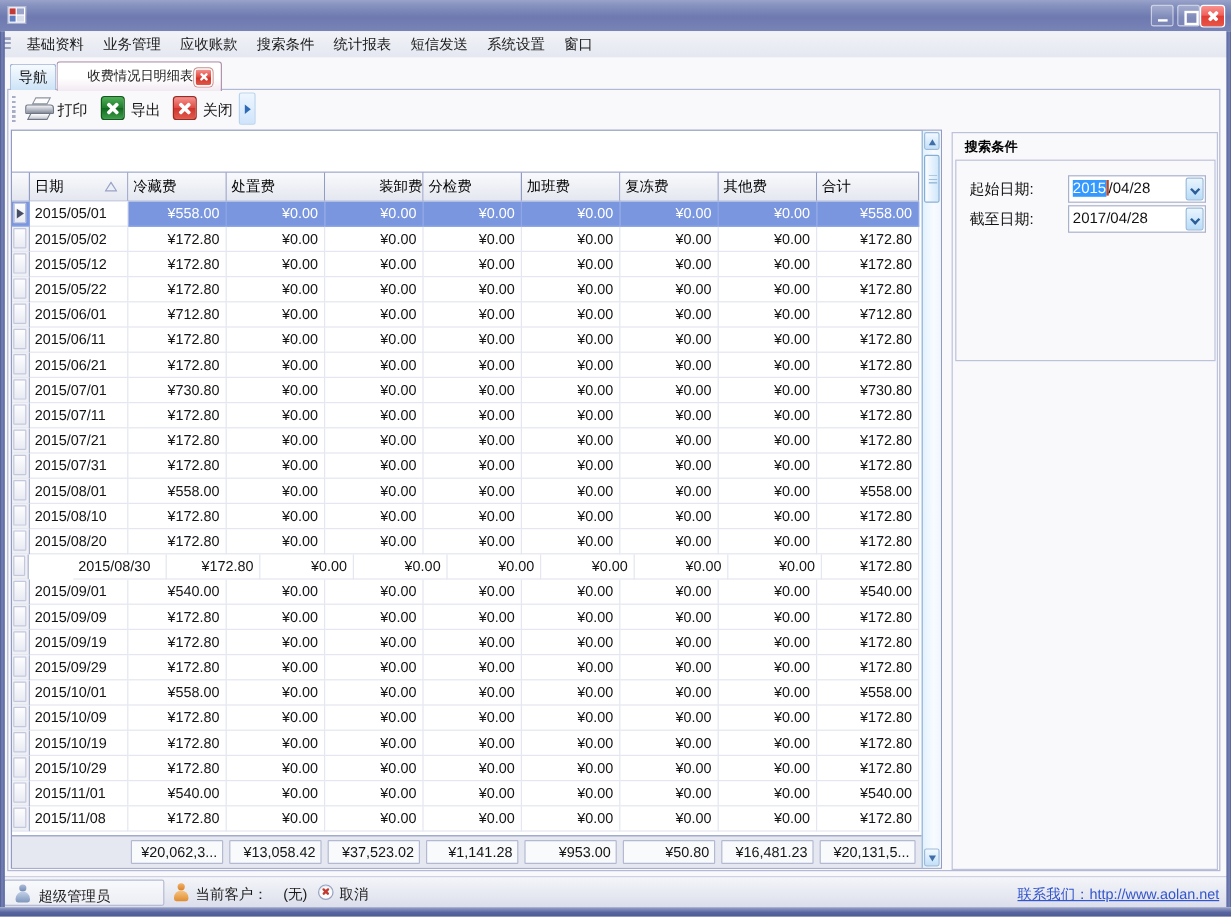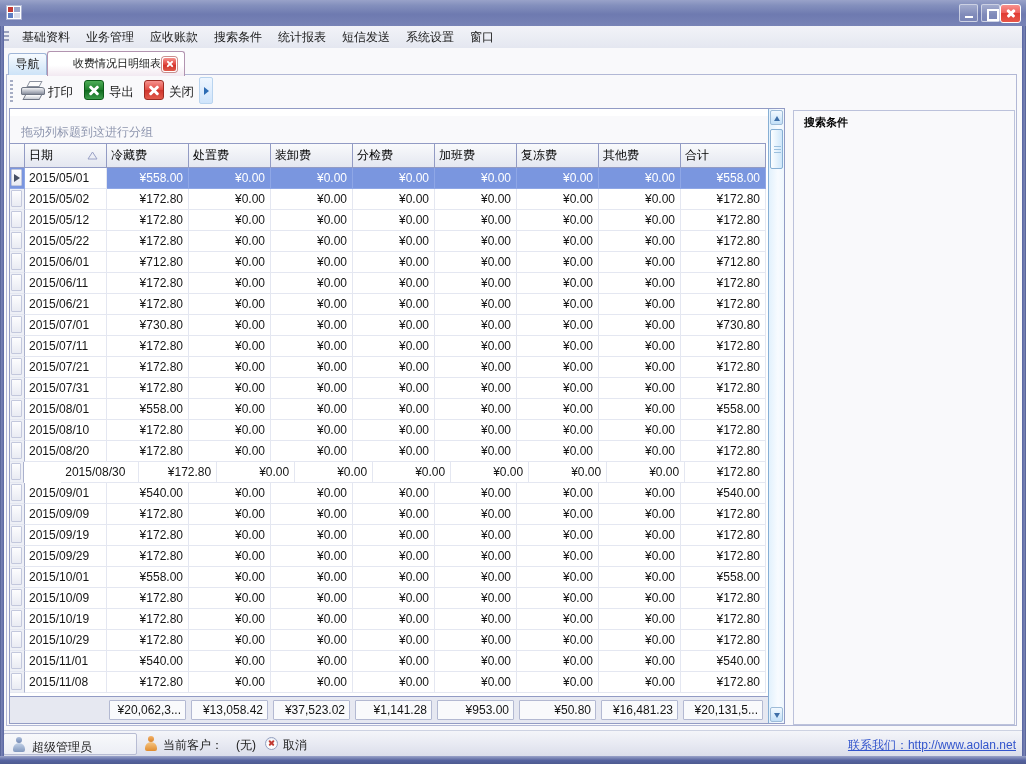--- a/index.html
+++ b/index.html
@@ -161,31 +161,28 @@
     <span class="xbars"></span>
   </div>
 <div class="abs tbtn-label lbl-export">导出</div>
 <div class="abs sqicon icon-close-red">
     <span class="xbars"></span>
   </div>
 <div class="abs tbtn-label lbl-close">关闭</div>
 <div class="abs chevron-strip"></div>
 
 <div class="abs grid">
-  <div class="groupband">
-      <span>拖动列标题到这进行分组</span>
-    </div>
   <div class="ghead" id="ghead">
       <div class="hcell" style="width: 15px; padding: 0px;"></div>
       <div class="hcell" style="width: 82px;">日期<svg width="11" height="9" style="position: absolute; right: 8px; top: 7px;">
           <path d="M5.5 1 L10 8 L1 8 Z" fill="#edeff6" stroke="#99a1c6" stroke-width="1"></path>
         </svg></div>
       <div class="hcell" style="width: 82px;">冷藏费</div>
       <div class="hcell" style="width: 82px;">处置费</div>
-      <div class="hcell" style="width: 82px;">装卸费</div>
+      <div class="hcell" style="width: 82px; text-align: right;">装卸费</div>
       <div class="hcell" style="width: 82px;">分检费</div>
       <div class="hcell" style="width: 82px;">加班费</div>
       <div class="hcell" style="width: 82px;">复冻费</div>
       <div class="hcell" style="width: 82px;">其他费</div>
       <div class="hcell" style="width: 85px;">合计</div>
     </div>
   <div class="grows" id="grows">
       <div class="grow selected">
         <div class="cell ind">
           <span class="row-arrow"></span>
@@ -501,20 +498,32 @@
     </div>
   <div class="vscroll">
     <div class="sbtn up"></div>
     <div class="sthumb"></div>
     <div class="sbtn down"></div>
   </div>
 </div>
 
 <div class="abs spanel">
   <div class="ptitle">搜索条件</div>
+  <div class="sbox">
+    <div class="flabel" style="top:16px">起始日期:</div>
+    <div class="combo" style="top:12px">
+      <span class="ctext"><span class="sel">2015</span><span class="caret"></span><span>/04/28</span></span>
+      <span class="dbtn"></span>
+    </div>
+    <div class="flabel" style="top:41px">截至日期:</div>
+    <div class="combo" style="top:37px">
+      <span class="ctext">2017/04/28</span>
+      <span class="dbtn"></span>
+    </div>
+  </div>
 </div>
 
 <div class="abs statusbar">
   <div class="ssec1">
     <span class="person blue" style="left:8px;top:3px"></span>
     <span class="stext" style="left:28px;top:5px">超级管理员</span>
   </div>
   <span class="person orange" style="left:144px;top:5px;position:absolute"></span>
   <span class="stext" style="left:163px">当前客户：</span>
   <span class="stext" style="left:236px">(无)</span>

